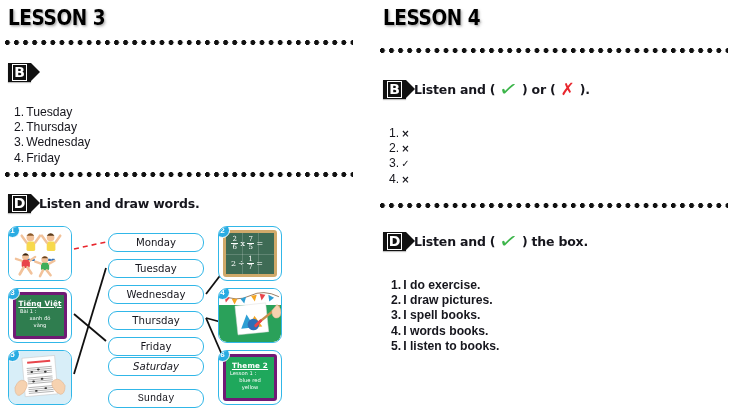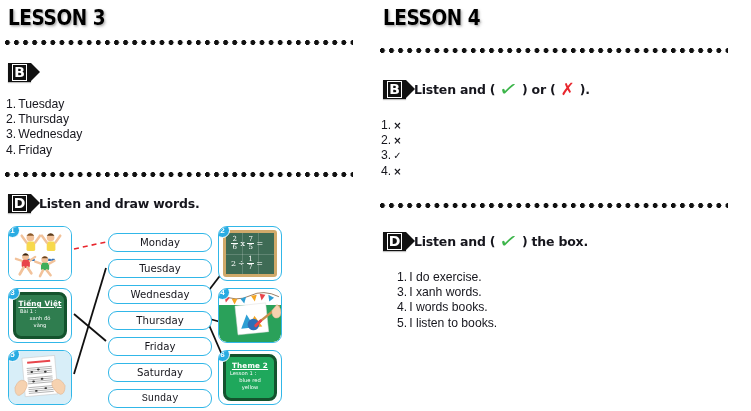--- a/index.html
+++ b/index.html
@@ -87,21 +87,21 @@
 
   
   .answers{position:absolute;}
   .answers li{
     list-style:none;
     font-size:12.2px;
     line-height:15.2px;
     color:#16161d;
     white-space:nowrap;
   }
-  .answers{margin:0;padding:0;}
+  .answers{margin:8px;padding:0;}
   .ans-num{margin-right:2px;}
   .glyph-x{font-family:"DejaVu Sans",sans-serif;font-size:10px;font-weight:bold;}
   .glyph-v{font-family:"DejaVu Sans",sans-serif;font-size:10px;}
 
   
   .match{position:absolute;left:0;top:222px;width:310px;height:189px;}
   .match svg.lines{position:absolute;left:0;top:0;width:310px;height:189px;overflow:visible;}
 
   .pic{
     position:absolute;
@@ -120,22 +120,22 @@
     display:flex;align-items:center;justify-content:center;
     z-index:5;
     border:1px solid #fff;
   }
   .pic-inner{position:absolute;inset:0;overflow:hidden;border-radius:7px;}
 
   
   .board{
     position:absolute;left:4px;top:3px;right:4px;bottom:3px;
     background:#2f7d4f;
-    border:3px solid #14532d;
-    border-radius:8px;
+    border:3px solid #701a75;
+    border-radius:3px;
     box-sizing:border-box;
     color:#ffffff;
     font-family:"DejaVu Sans",sans-serif;
     text-align:center;
     overflow:hidden;
   }
   .board.bright{background:#1fa85c;}
   .board-title{
     font-size:7.2px;font-weight:bold;margin-top:4px;
     text-decoration:underline;letter-spacing:.2px;
@@ -165,21 +165,21 @@
   
   .kids-bg{position:absolute;inset:0;background:#ffffff;}
 
   
   .music-bg{position:absolute;inset:0;background:#d8eef8;}
 
   
   .day{
     position:absolute;
     left:108px;
-    width:104px;height:19px;
+    width:96px;height:19px;
     border:1.6px solid #31B7E8;
     border-radius:9px;
     background:#ffffff;
     box-sizing:border-box;
     display:flex;align-items:center;justify-content:center;
     font-family:"DejaVu Sans",sans-serif;
     font-size:10.2px;
     color:#16161d;
     z-index:3;
   }
@@ -330,21 +330,21 @@
             <path d="M58 36 q-5-9-11-6 q-4 2-2 7 q3 6 8 8 q5 0 5-9z" fill="#f6d2b0" stroke="#e0b38e" stroke-width="0.6"></path>
           </svg>
         </div>
       </div>
 
       <div class="day" style="top:11px;">Monday</div>
       <div class="day" style="top:37px;">Tuesday</div>
       <div class="day" style="top:63px;">Wednesday</div>
       <div class="day" style="top:89px;">Thursday</div>
       <div class="day" style="top:115px;">Friday</div>
-      <div class="day" style="top:141px;">Saturday</div>
+      <div class="day" style="top:135px;font-style:italic;">Saturday</div>
       <div class="day" style="top:167px;font-family:Liberation Mono, monospace;">Sunday</div>
 
       <div class="pic" style="left:218px;top:4px;">
         <div class="pic-num">2</div>
         <div class="pic-inner">
           <div class="mathboard">
             <div class="mgrid">
               <i style="left:33%;top:0;width:1px;height:100%;"></i>
               <i style="left:66%;top:0;width:1px;height:100%;"></i>
               <i style="left:0;top:50%;width:100%;height:1px;"></i>
@@ -458,26 +458,29 @@
       <div class="badge">
         <span>D</span>
       </div>
       <div class="task-label">
         <span>Listen and (</span>
         <span class="mark-check">✓</span>
         <span>) the box.</span>
       </div>
     </div>
 
-    <ul class="answers" style="left:22px;top:270px;">
+    <ul class="answers" style="left:8px;top:270px;font-weight:bold;">
       <li>
         <span class="ans-num">1.</span><span>I do exercise.</span>
       </li>
       <li>
-        <span class="ans-num">3.</span><span>I xanh words.</span>
+        <span class="ans-num">2.</span><span>I draw pictures.</span>
+      </li>
+      <li>
+        <span class="ans-num">3.</span><span>I spell books.</span>
       </li>
       <li>
         <span class="ans-num">4.</span><span>I words books.</span>
       </li>
       <li>
         <span class="ans-num">5.</span><span>I listen to books.</span>
       </li>
     </ul>
 
   </div>

